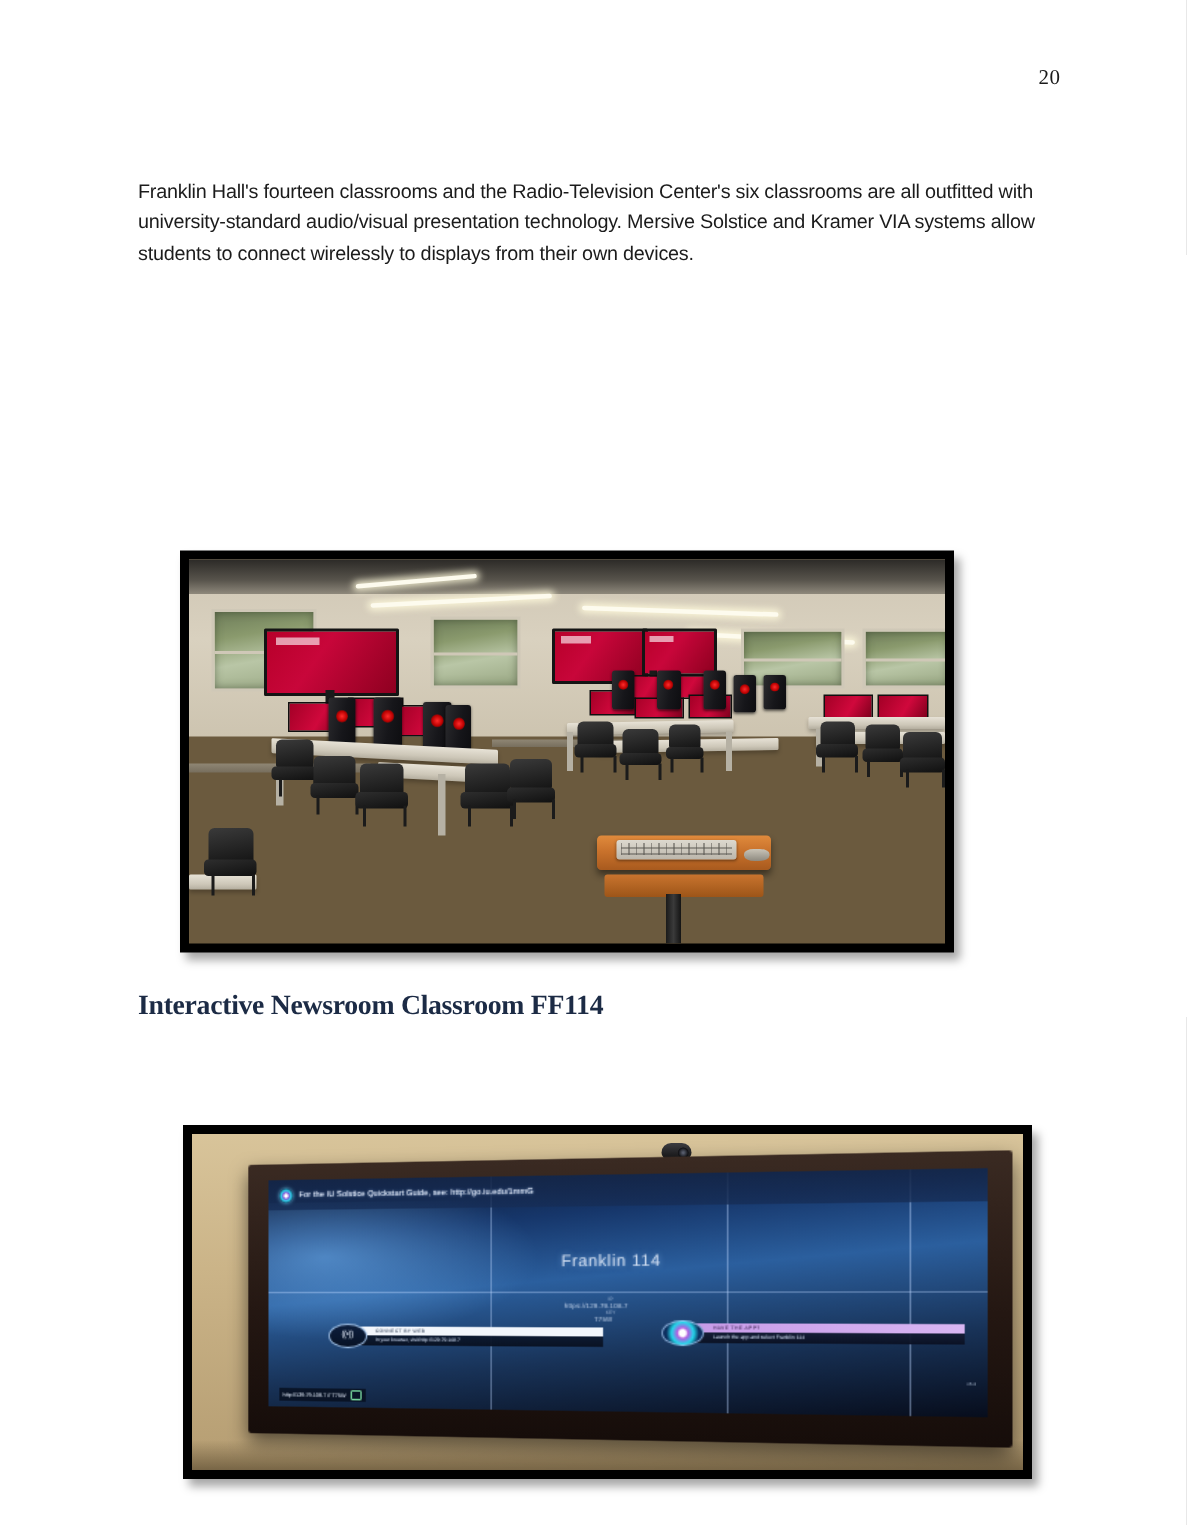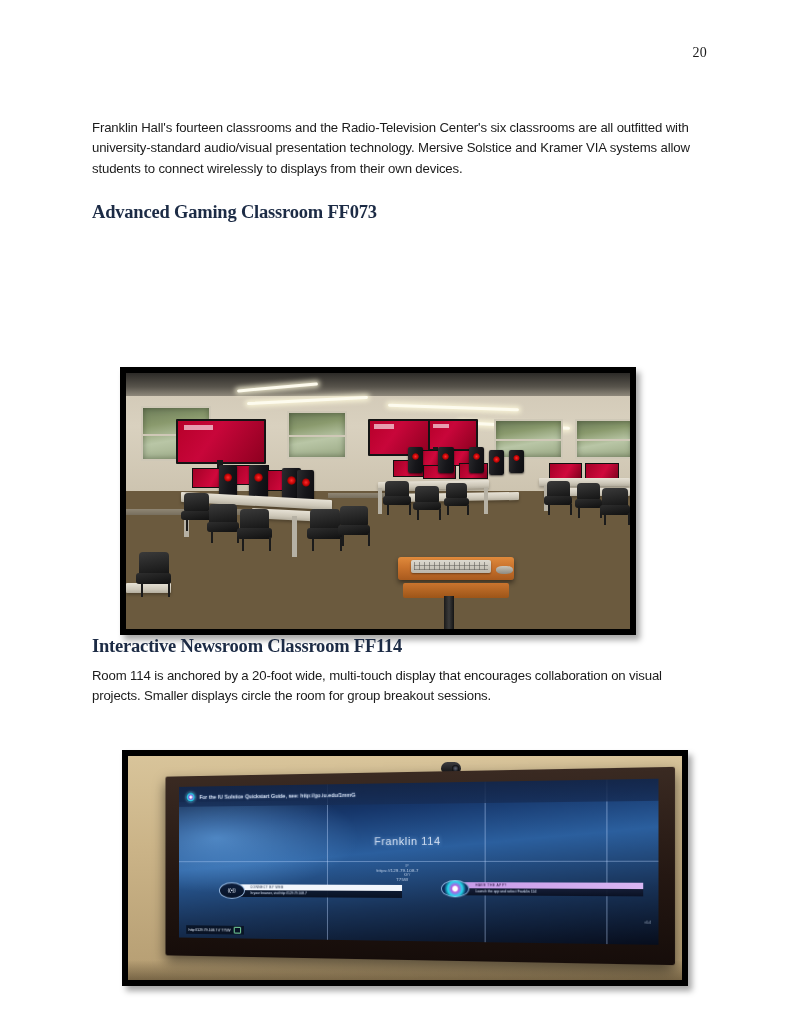--- a/index.html
+++ b/index.html
@@ -428,21 +428,20 @@
 
   <div class="content">
 
 
     <div class="gap-intro"></div>
 
     <p class="body-text">Franklin Hall's fourteen classrooms and the Radio-Television Center's six classrooms are all outfitted with university-standard audio/visual presentation technology. Mersive Solstice and Kramer VIA systems allow students to connect wirelessly to displays from their own devices.</p>
 
     <div class="gap-a"></div>
 
-    <h2 class="sub-head">Advanced Gaming Classroom FF073</h2>
     <div class="gap-b"></div>
 
   </div>
 
   <div class="photo-frame" id="photo-gaming">
     <div class="photo-inner">
 
       <div class="gc-wall-upper"></div>
       <div class="gc-ceiling"></div>
 
@@ -573,24 +572,23 @@
       <div class="gc-podium-top" style="left:54%; top:72%; width:23%; height:9%;"></div>
       <div class="gc-keyboard" style="left:56.5%; top:73%; width:16%; height:5%;"></div>
       <div class="gc-mouse" style="left:73.5%; top:75.5%; width:3.2%; height:3.2%;"></div>
       <div class="gc-podium-shelf" style="left:55%; top:82%; width:21%; height:6%;"></div>
       <div class="gc-podium-post" style="left:63%; top:87%; width:2%; height:13%;"></div>
 
       <div class="gc-floor" style="z-index:-1;"></div>
     </div>
   </div>
 
-  <div class="content" style="top:635px;">
+  <div class="content" style="top:660px;">
     <h2 class="sub-head">Interactive Newsroom Classroom FF114</h2>
     <div class="gap-b"></div>
-    <p class="body-text">Room 114 is anchored by a 20-foot wide, multi-touch display that encourages collaboration on visual projects. Smaller displays circle the room for group breakout sessions.</p>
   </div>
 
   <div class="photo-frame" id="photo-newsroom">
     <div class="photo-inner">
 
       <div class="nr-wall"></div>
       <div class="nr-wall-shadow"></div>
 
       <div class="nr-camera">
         <div class="mount"></div>

